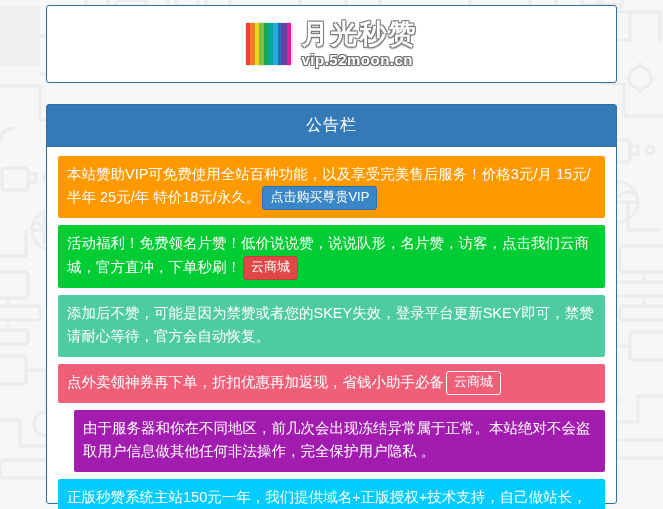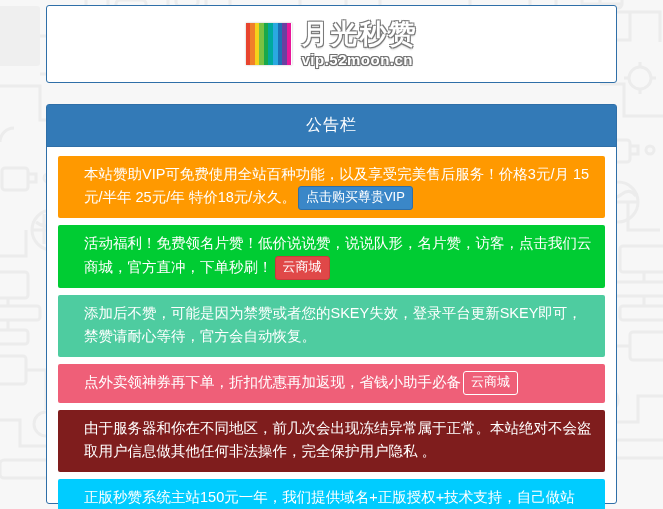--- a/index.html
+++ b/index.html
@@ -108,21 +108,21 @@
     justify-content: center;
     letter-spacing: 1px;
     font-family: Liberation Serif, serif;
   }
   .panel-body {
     padding: 9px 11px 0 11px;
   }
 
   .alert {
     box-sizing: border-box;
-    padding: 7px 9px 8px 26px;
+    padding: 7px 9px 8px 9px;
     margin-bottom: 7px;
     font-size: 14.5px;
     line-height: 1.62;
     color: #ffffff;
     border-radius: 2px;
   }
   .alert:last-child { margin-bottom: 0; }
   .alert .btn {
     display: inline-block;
     padding: 2px 7px 3px 7px;
@@ -132,21 +132,21 @@
     color: #ffffff;
     vertical-align: 1px;
     margin: 0 2px;
     white-space: nowrap;
   }
 
   .alert-orange { background: #ff9900; }
   .alert-green  { background: #00cc33; }
   .alert-pink   { background: #ef5f78; }
   .alert-mint   { background: #4ecca0; }
-  .alert-rose   { background: #7f1d1d; }
+  .alert-rose   { background: #a21caf; margin-left: 16px; }
   .alert-cyan   { background: #00ccff; }
 
   .btn-blue   { background: #3a87c8; border: 1px solid #2f6fa8; }
   .btn-red    { background: #e04848; border: 1px solid #c93c3c; }
   .btn-ghost  { background: transparent; border: 1px solid #ffffff; }
 </style>
 </head>
 <body>
 
 <svg id="bg-pattern" viewBox="0 0 663 509" xmlns="http://www.w3.org/2000/svg">

